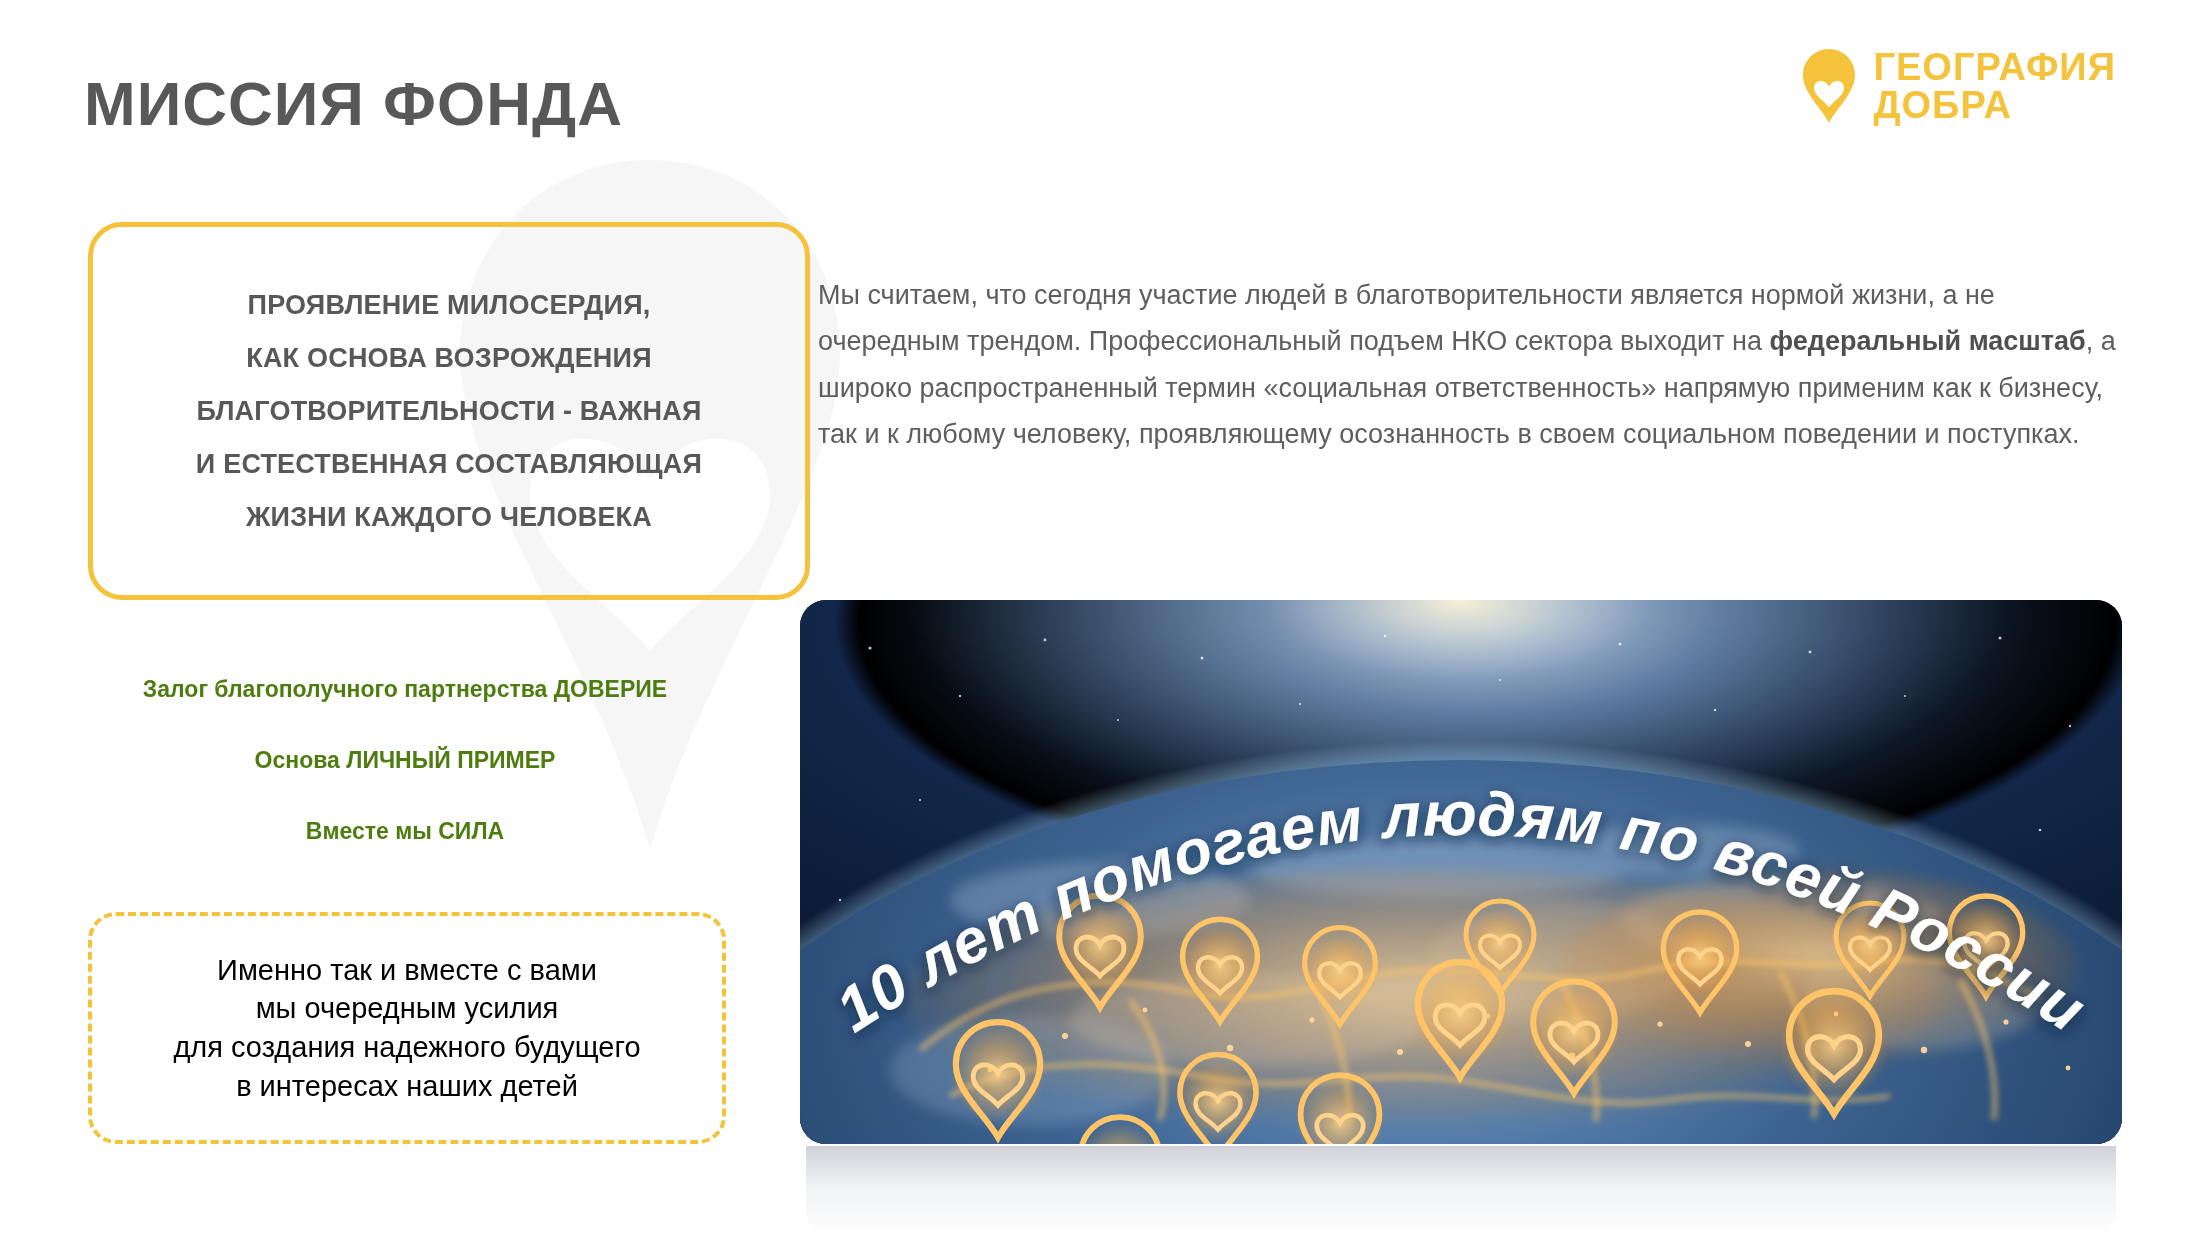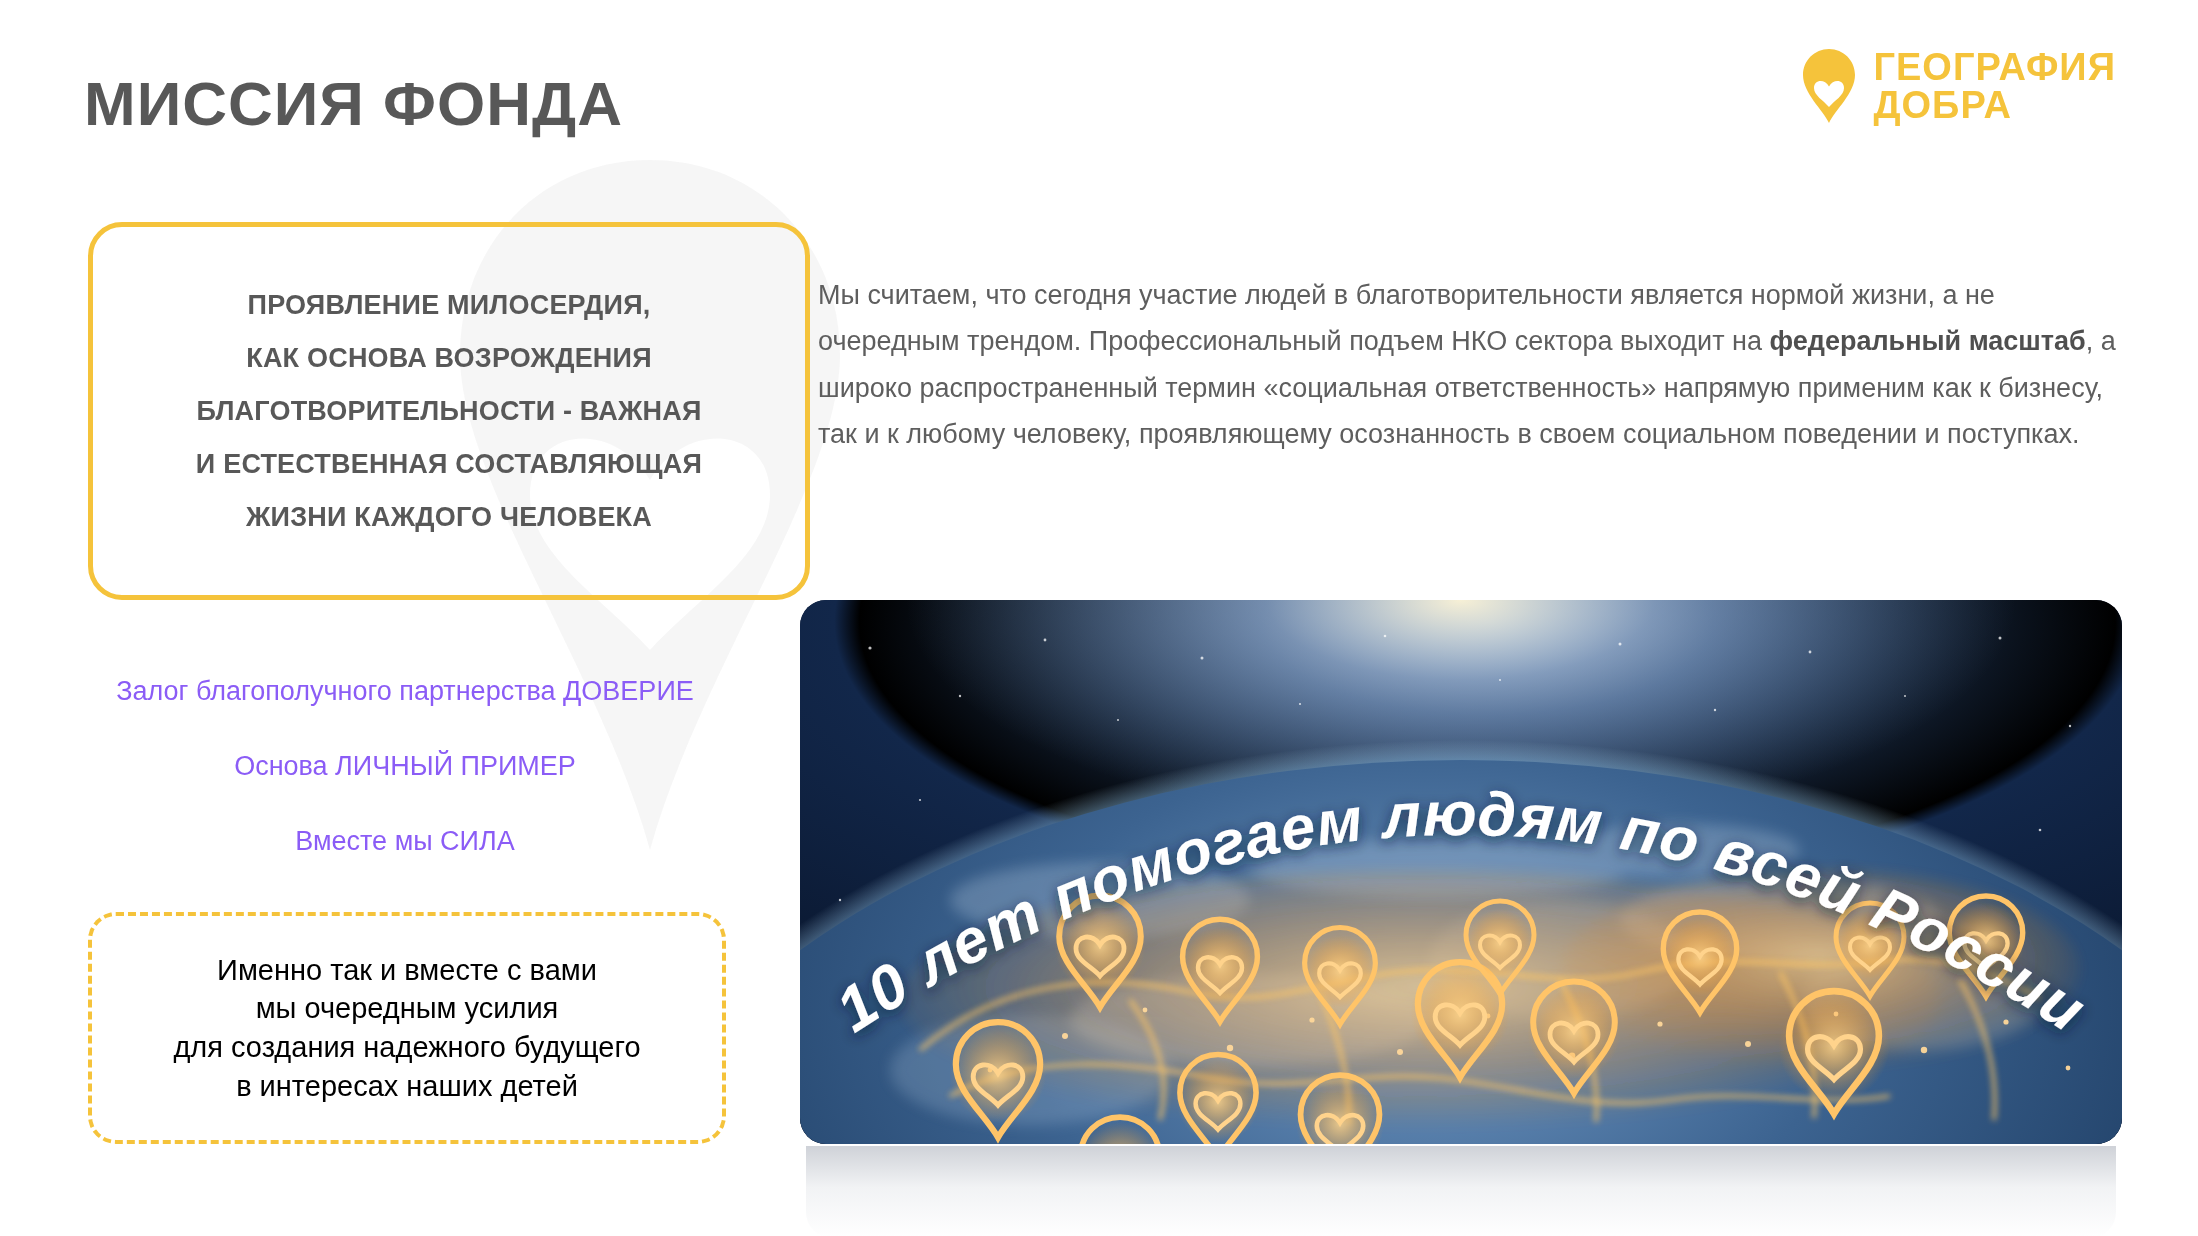--- a/index.html
+++ b/index.html
@@ -96,23 +96,23 @@
   }
 
   .principles {
     position: absolute;
     left: 70px;
     top: 678px;
     width: 670px;
     text-align: center;
   }
   .principle-line {
-    font-size: 27px;
-    font-weight: normal;
-    color: #8b5cf6;
+    font-size: 23px;
+    font-weight: bold;
+    color: #4d7c0f;
     line-height: 1.0;
     margin-bottom: 48px;
     white-space: nowrap;
   }
   .principle-line:last-child { margin-bottom: 0; }
 
   .dashed-box {
     position: absolute;
     left: 88px;
     top: 912px;

